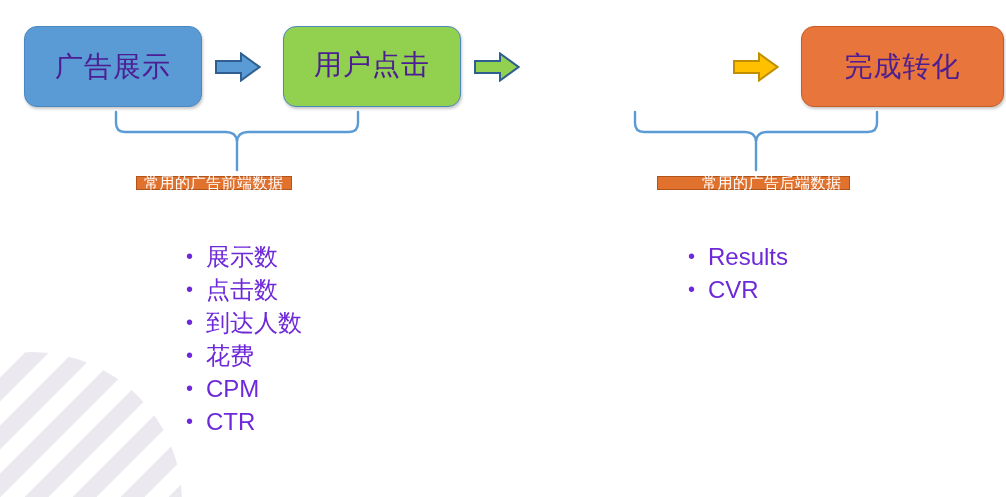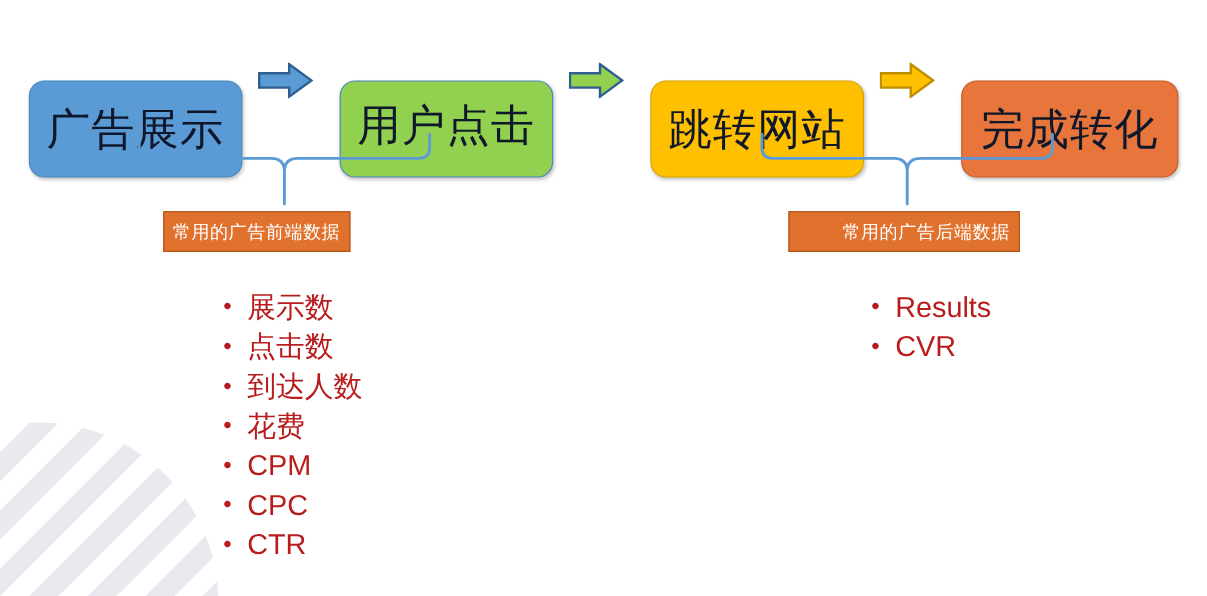--- a/index.html
+++ b/index.html
@@ -37,39 +37,38 @@
   
   .flow-box {
     position: absolute;
     top: 26px;
     height: 81px;
     border-radius: 13px;
     box-sizing: border-box;
     display: flex;
     align-items: center;
     justify-content: center;
-    color: #0f172a;
-    font-size: 36px;
+    color: #4c1d95;
+    font-size: 28px;
     font-weight: 400;
     letter-spacing: 1px;
     line-height: 1;
     text-shadow: 0 0 1px rgba(0,0,0,0.06);
     box-shadow: 1px 2px 3px rgba(0,0,0,0.22);
-    margin-top: 41px;
   }
   .box-blue   { background:#5B9BD5; border:1.6px solid #4A88C0; }
   .box-green  { background:#92D050; border:1.6px solid #4A88C0; }
   .box-yellow { background:#FFC000; border:1.6px solid #D9A300; }
   .box-orange { background:#E8763C; border:1.6px solid #C75B26; }
 
   
   #box-1 { left: 24px;  width: 178px; }
   #box-2 { left: 283px; width: 178px; font-family: Liberation Mono, monospace; }
   #box-3 { left: 542px; width: 178px; }
-  #box-4 { left: 801px; width: 181px; }
+  #box-4 { left: 801px; width: 203px; }
 
   
   .arrow {
     position: absolute;
     top: 52px;
     width: 46px;
     height: 30px;
   }
   #arrow-1 { left: 215px; }
   #arrow-2 { left: 474px; }
@@ -80,21 +79,21 @@
     position: absolute;
     top: 110px;
     height: 62px;
   }
   #bracket-left  { left: 113px; width: 248px; }
   #bracket-right { left: 632px; width: 248px; }
 
   
   .caption {
     position: absolute;
-    height: 34px;
+    height: 14px;
     background: #E1722E;
     border: 1.6px solid #B0541C;
     box-sizing: border-box;
     display: flex;
     align-items: center;
     justify-content: center;
     color: #ffffff;
     font-size: 15px;
     letter-spacing: 0.5px;
     white-space: nowrap;
@@ -102,26 +101,26 @@
   }
   #caption-left  { left: 136px; top: 176px; }
   #caption-right { left: 657px; top: 176px; padding-left: 44px; }
 
   
   .metric-list {
     position: absolute;
     list-style: none;
     margin: 0;
     padding: 0;
-    color: #b91c1c;
+    color: #6d28d9;
     font-size: 24px;
     line-height: 33px;
   }
   #list-left  { left: 186px; top: 240px; }
-  #list-right { left: 726px; top: 240px; }
+  #list-right { left: 688px; top: 240px; }
   .metric-list li {
     position: relative;
     padding-left: 20px;
     white-space: nowrap;
   }
   .metric-list li::before {
     content: "\2022";
     position: absolute;
     left: 0;
     top: 0;
@@ -148,23 +147,20 @@
   <div class="flow-box box-green" id="box-2">
     <span>用户点击</span>
   </div>
 
   <div class="arrow" id="arrow-2">
     <svg width="46" height="30" viewBox="0 0 46 30">
       <polygon points="1,9 26,9 26,1.5 44.5,15 26,28.5 26,21 1,21" fill="#92D050" stroke="#2E5F8F" stroke-width="2" stroke-linejoin="miter"></polygon>
     </svg>
   </div>
 
-  <div class="flow-box box-yellow" id="box-3">
-    <span>跳转网站</span>
-  </div>
 
   <div class="arrow" id="arrow-3">
     <svg width="46" height="30" viewBox="0 0 46 30">
       <polygon points="1,9 26,9 26,1.5 44.5,15 26,28.5 26,21 1,21" fill="#FFC000" stroke="#BF8F00" stroke-width="2" stroke-linejoin="miter"></polygon>
     </svg>
   </div>
 
   <div class="flow-box box-orange" id="box-4">
     <span>完成转化</span>
   </div>
@@ -190,21 +186,20 @@
   <div class="caption" id="caption-right">
     <span>常用的广告后端数据</span>
   </div>
 
   <ul class="metric-list" id="list-left">
     <li>展示数</li>
     <li>点击数</li>
     <li>到达人数</li>
     <li>花费</li>
     <li>CPM</li>
-    <li>CPC</li>
     <li>CTR</li>
   </ul>
 
   <ul class="metric-list" id="list-right">
     <li>Results</li>
     <li>CVR</li>
   </ul>
 
 </div>
 

